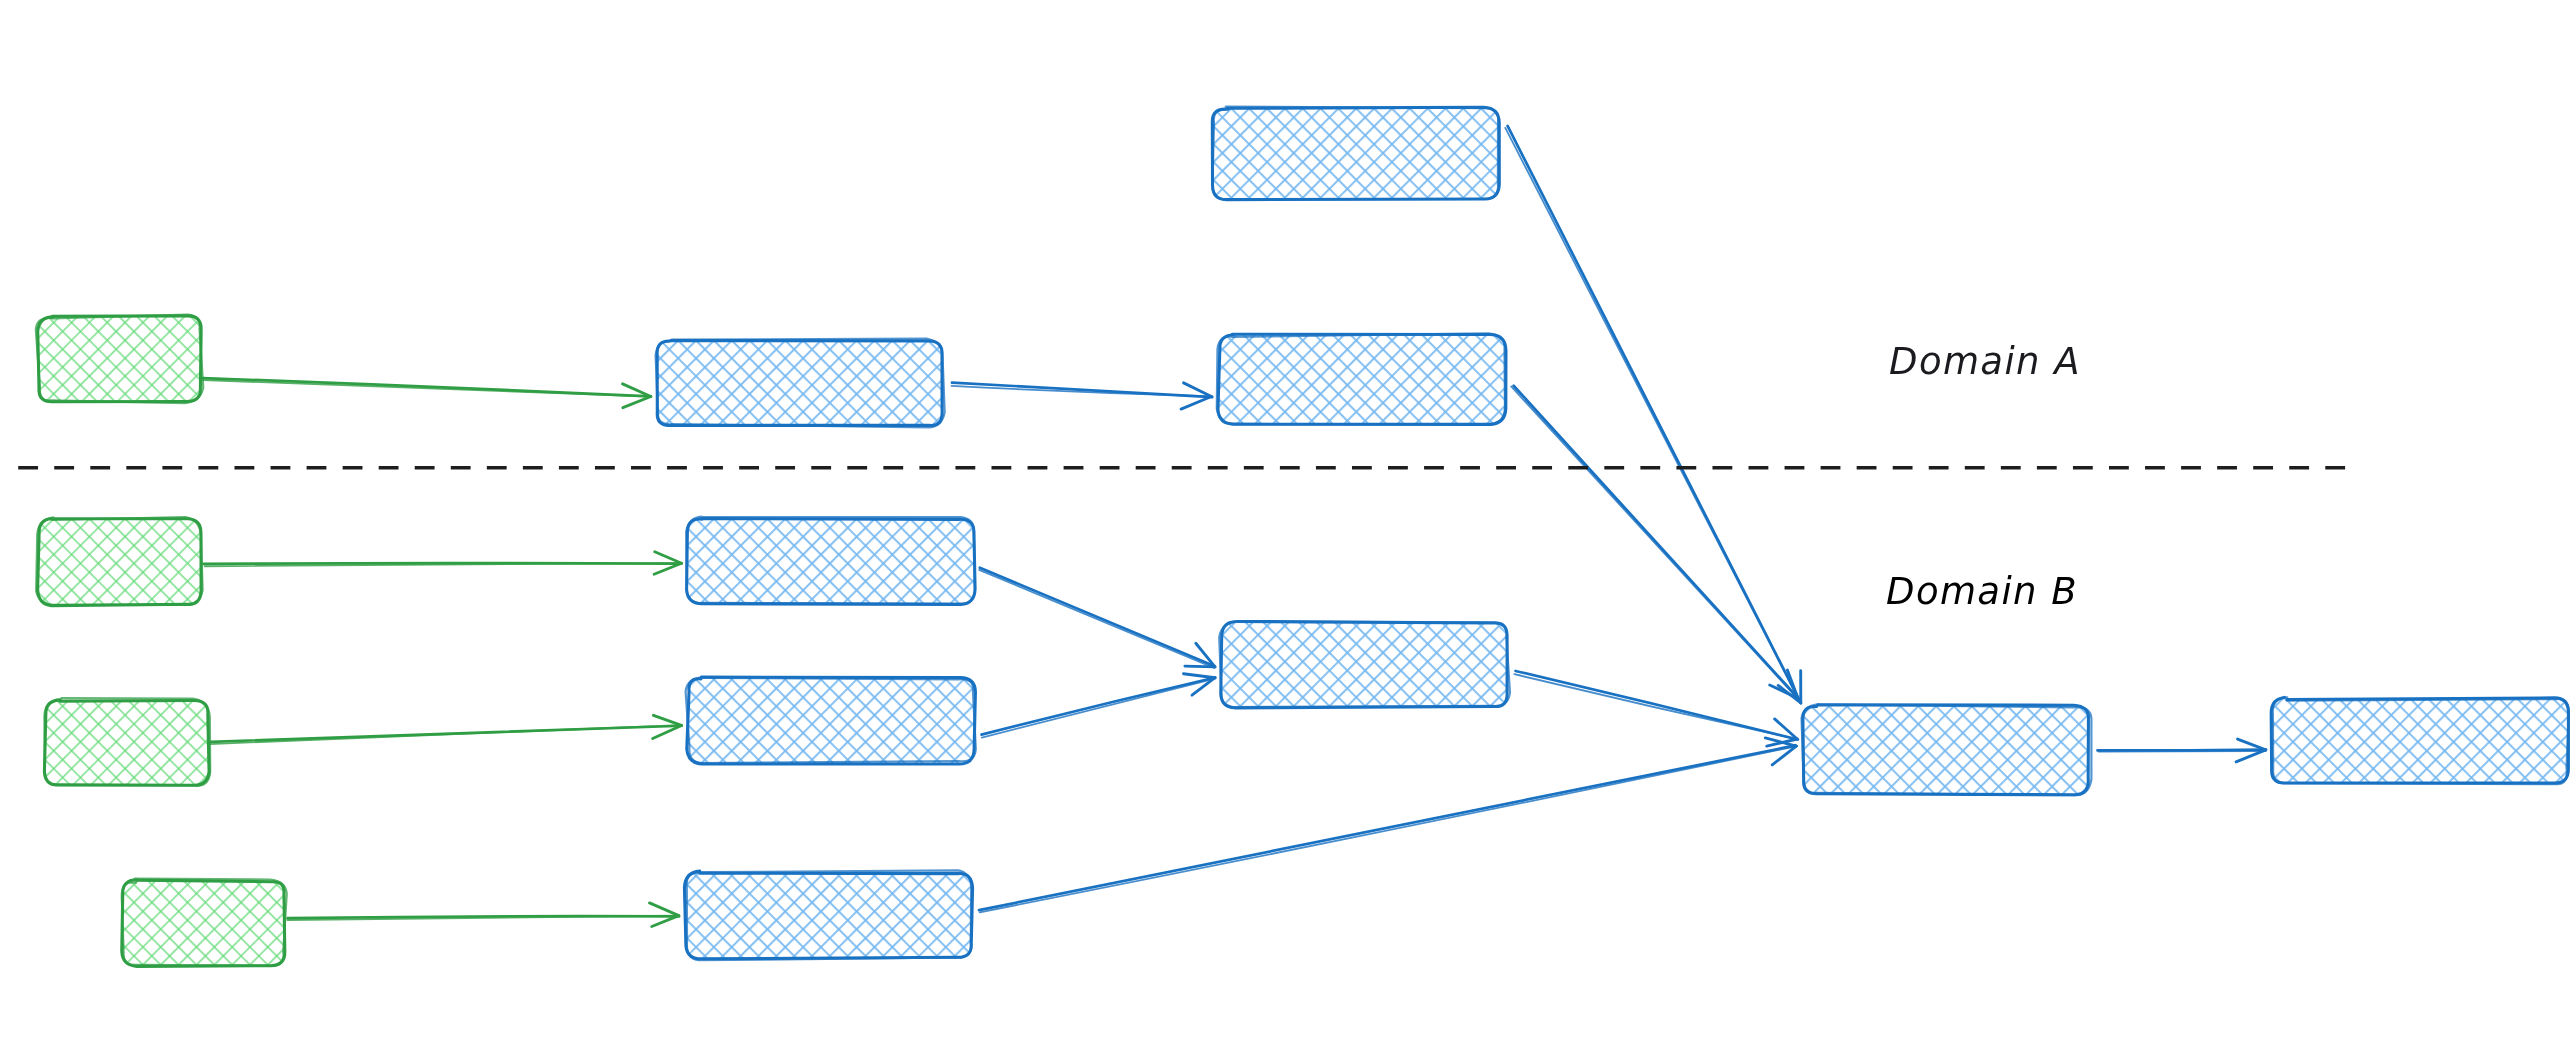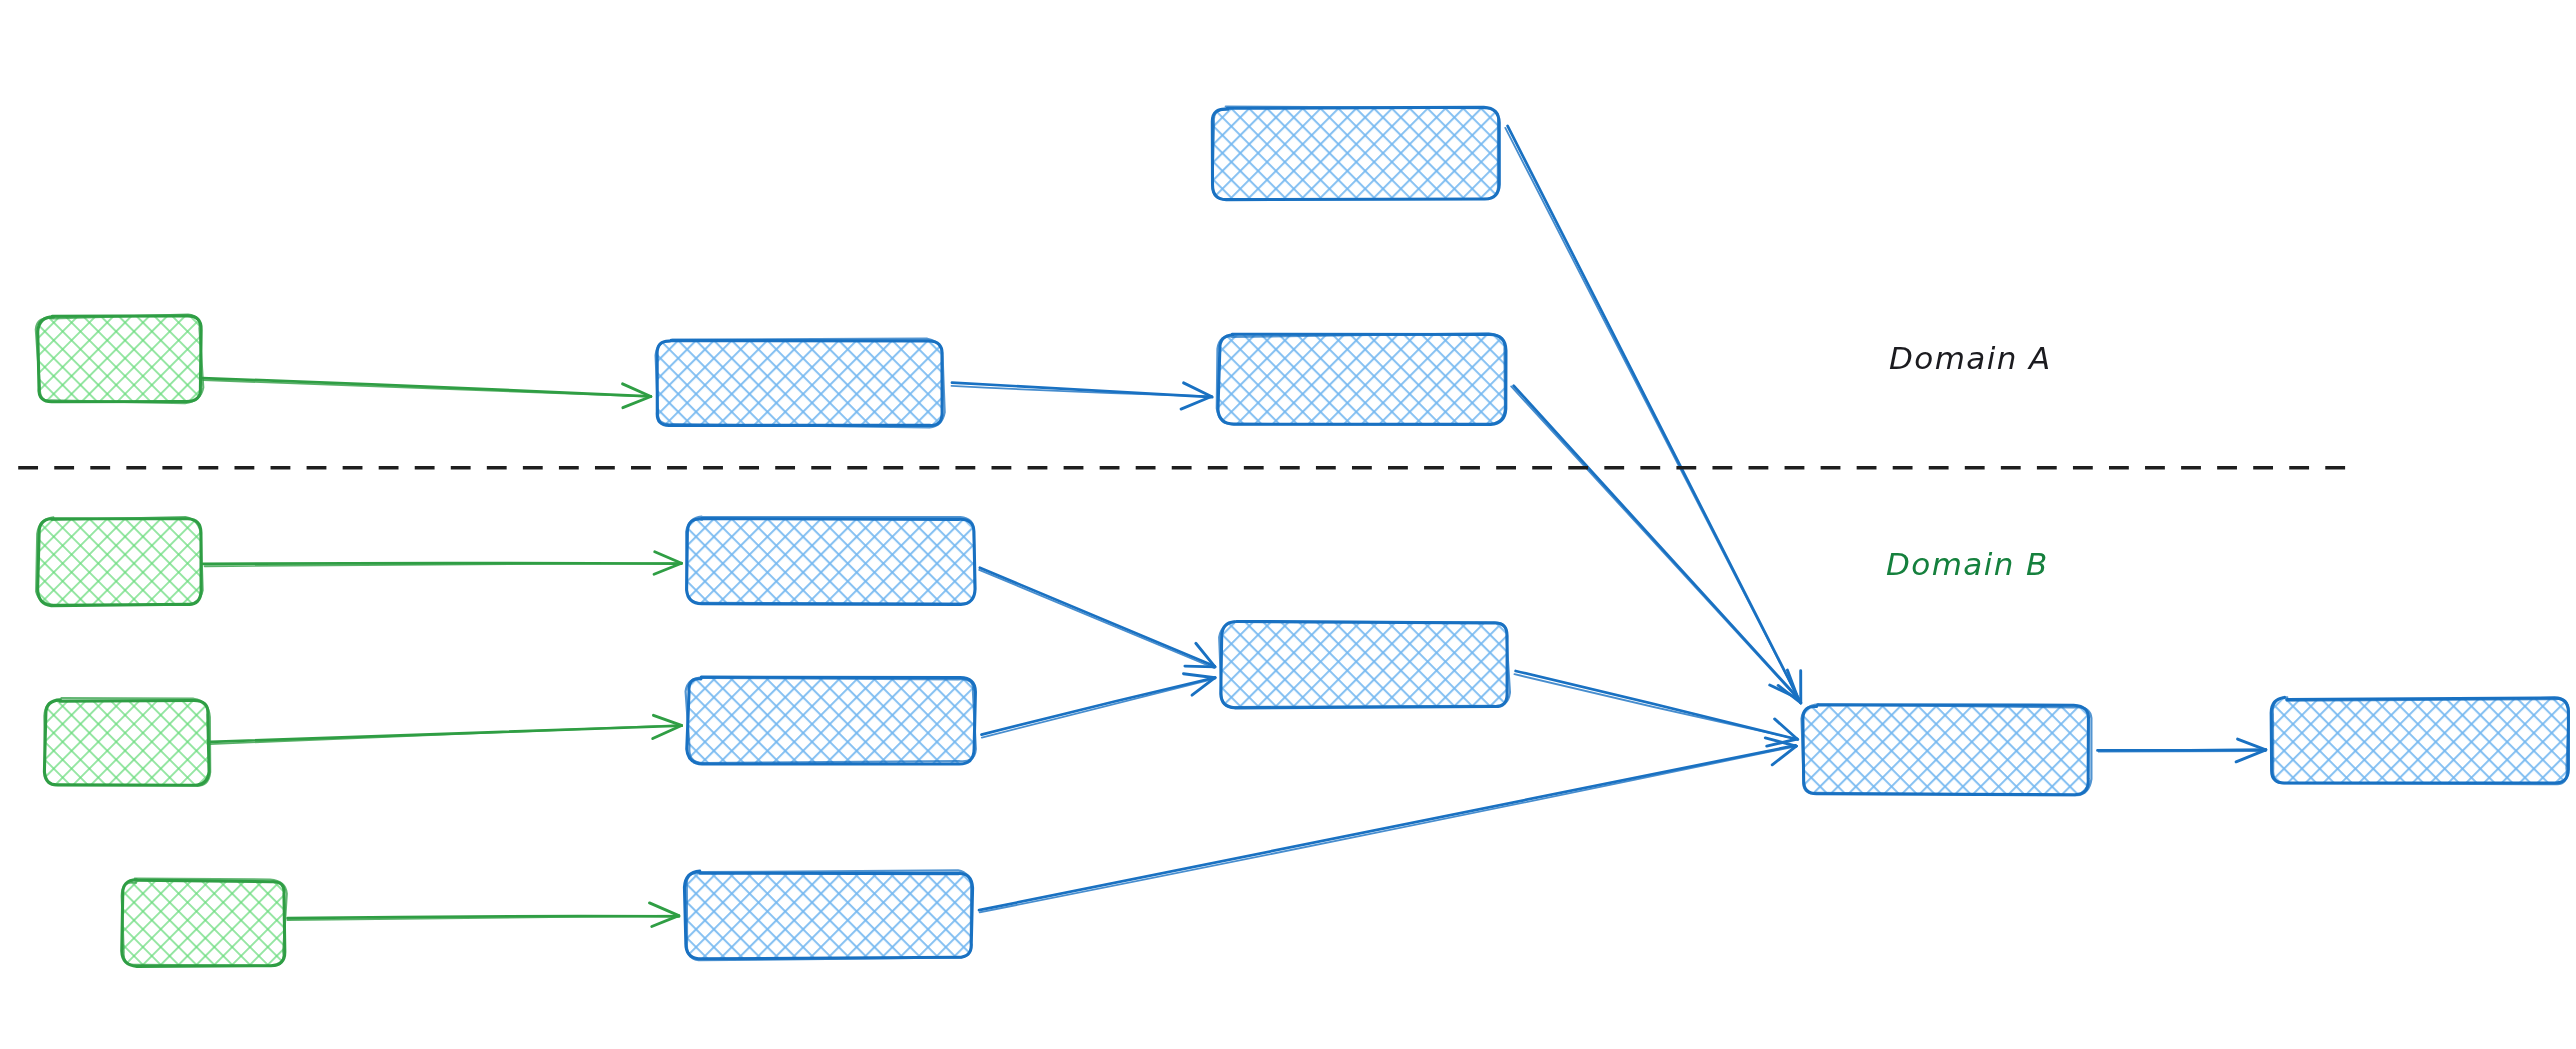--- a/index.html
+++ b/index.html
@@ -2,21 +2,21 @@
 <html style="font-size:14.4px"><head>
 <meta charset="utf-8">
 <style>
   html,body{margin:0;padding:0;background:#ffffff;}
   body{width:2576px;height:1049px;overflow:hidden;font-family:"DejaVu Sans",sans-serif;}
   #canvas{position:relative;width:2576px;height:1049px;background:#fff;}
   #canvas svg.layer{position:absolute;left:0;top:0;width:2576px;height:1049px;overflow:visible;}
   .domain-label{
     position:absolute;
     font-family:"DejaVu Sans",sans-serif;
-    font-size:31px;
+    font-size:37px;
     font-style:italic;
     letter-spacing:1.4px;
     color:#1b1b1f;
     white-space:nowrap;
     user-select:none;
   }
 </style>
 </head>
 <body>
 
@@ -198,15 +198,15 @@
           <path d="M 2537.3514035027474 776.176400967408 L 2834.281265077926 774.4148254628293 Q 2849.4087037803233 774.3765367803536 2849.80152054932 789.6533466718159 L 2849.7298947874456 853.7820633185096 Q 2849.523739518039 869.5578579418548 2833.678766606748 868.847087711934 L 2535.334697265737 868.8272408022546 Q 2520.5144178251176 869.3269482460432 2520.4763986850157 855.3821661452763 L 2519.9639563210308 791.656254208181 Q 2519.638117735125 775.6396533421613 2534.693258797005 773.8600747701712" fill="none" stroke="#1971c2" stroke-width="3.4" stroke-linecap="round" stroke-linejoin="round" opacity="1"></path>
           <path d="M 2537.1473605608567 777.3651135564781 L 2835.8701502889394 775.7372504401021 Q 2849.409818614684 773.5061390358023 2850.0918349269778 789.3593811041676 L 2847.65996795129 852.5816749610938 Q 2850.085300882906 871.2286507216282 2835.898250477202 870.2031185117551 L 2534.268332482502 868.9529898746871 Q 2520.8992301482335 869.879020397421 2522.205915366113 853.3023330095224 L 2521.8802287453786 792.3799546961673 Q 2520.1909147607535 773.6486753154733 2537.8267002521084 773.6646939867176" fill="none" stroke="#1971c2" stroke-width="2.4" stroke-linecap="round" stroke-linejoin="round" opacity="0.75"></path>
         </g>
       </g>
     <g id="divider-group">
         <line x1="20" y1="519" x2="2616" y2="519" stroke="#1e1e1e" stroke-width="4" stroke-dasharray="22 18" stroke-linecap="butt"></line>
       </g>
   </svg>
 
   <div class="domain-label" id="label-domain-a" style="left: 1889px; top: 340px; color: rgb(27, 27, 31);">Domain A</div>
-  <div class="domain-label" id="label-domain-b" style="left: 1886px; top: 546px; color: #15803d;">Domain B</div>
+  <div class="domain-label" id="label-domain-b" style="left: 1886px; top: 570px; color: #000000;">Domain B</div>
 </div>
 
 
 </body></html>

